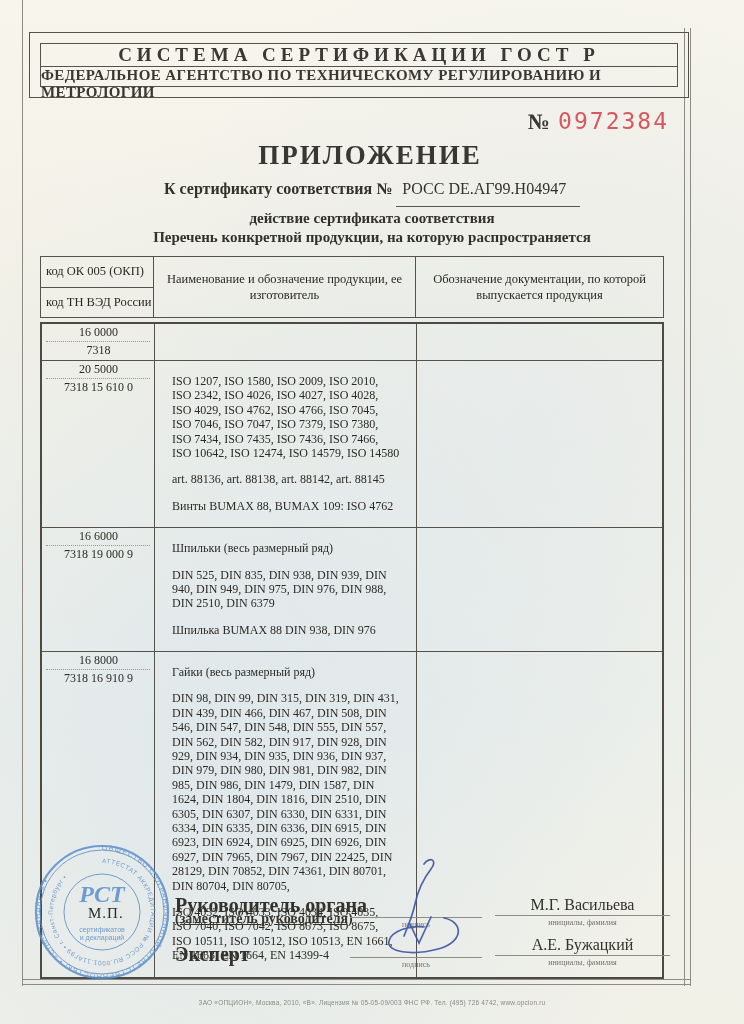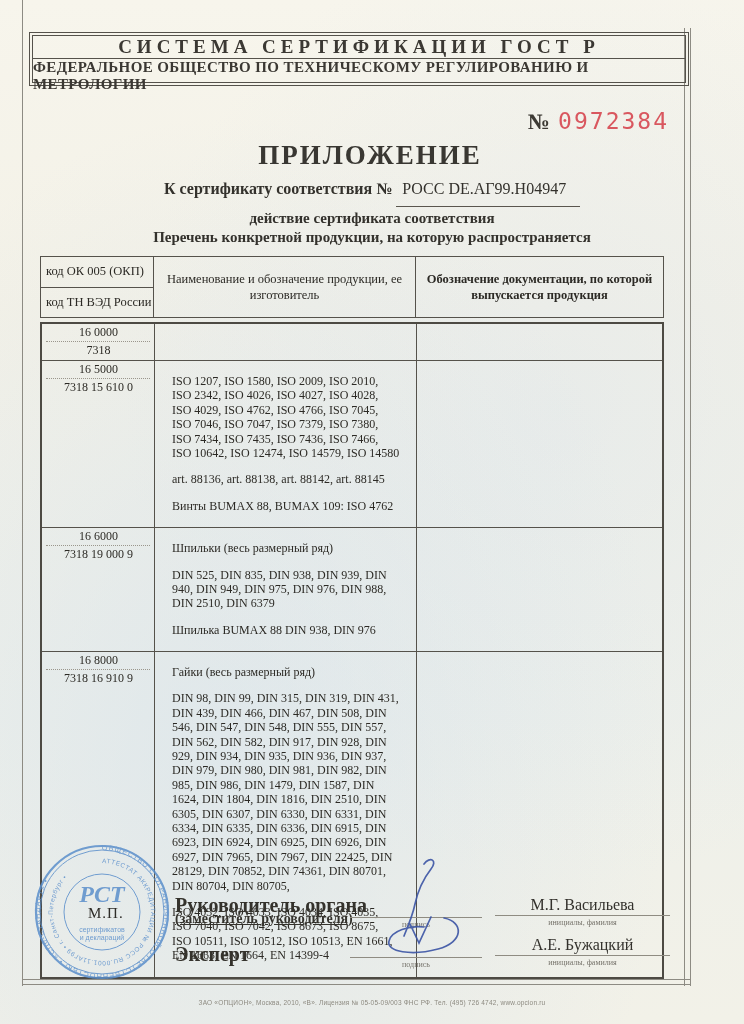--- a/index.html
+++ b/index.html
@@ -29,23 +29,23 @@
   .vline{position:absolute;width:1px;background:var(--frame);}
   .vline.left{left:22px;top:0;height:986px;}
   .vline.r1{left:684px;top:28px;height:958px;}
   .vline.r2{left:690px;top:28px;height:958px;}
   .hline{position:absolute;height:1px;background:var(--frame);}
   .hline.b1{left:22px;top:979px;width:668px;}
   .hline.b2{left:22px;top:984px;width:668px;}
 
   
   .head-box{
-    position:absolute;left:29px;top:32px;width:660px;height:54px;
+    position:absolute;left:29px;top:32px;width:660px;height:66px;
     border:1px solid var(--tline);
-    padding:2px;
+    padding:10px;
   }
   .head-box-inner{
     border:1px solid var(--tline);
     height:100%;display:flex;flex-direction:column;
   }
   .head-row1{
     flex:1;display:flex;align-items:center;justify-content:center;
     border-bottom:1px solid var(--tline);
     font-weight:bold;font-size:19px;letter-spacing:5px;color:#3b3833;
   }
@@ -86,21 +86,21 @@
   }
   .thead{
     border:1px solid var(--tline);
     display:flex;height:62px;margin-bottom:4px;
   }
   .tbody{border:2px solid #4d4a43;}
   .tr{display:flex;border-top:1px solid var(--tline);}
   .tr:first-child{border-top:none;}
   .c1{width:113px;border-right:1px solid var(--tline);text-align:center;}
   .c2{width:262px;border-right:1px solid var(--tline);padding:1px 4px 2px 5px;}
-  .c3{flex:1;font-weight:bold;}
+  .c3{flex:1;}
   .thead .c1{display:flex;flex-direction:column;padding:0;}
   .hc1a{flex:1;display:flex;align-items:center;padding-left:5px;border-bottom:1px solid var(--tline);font-size:12.5px;}
   .hc1b{flex:1;display:flex;align-items:center;padding-left:5px;font-size:12.5px;}
   .thead .c2,.thead .c3{
     display:flex;align-items:center;justify-content:center;text-align:center;
     font-size:12.5px;line-height:1.3;padding:2px 8px;
   }
   .codes{padding:1px 4px 0 5px;}
   .okp{display:block;}
   .tnved{display:block;}
@@ -135,21 +135,21 @@
 
   <div class="vline left"></div>
   <div class="vline r1"></div>
   <div class="vline r2"></div>
   <div class="hline b1"></div>
   <div class="hline b2"></div>
 
   <div class="head-box">
     <div class="head-box-inner">
       <div class="head-row1">СИСТЕМА СЕРТИФИКАЦИИ ГОСТ Р</div>
-      <div class="head-row2">ФЕДЕРАЛЬНОЕ ОБЩЕСТВО ПО ТЕХНИЧЕСКОМУ РЕГУЛИРОВАНИЮ И МЕТРОЛОГИИ</div>
+      <div class="head-row2">ФЕДЕРАЛЬНОЕ АГЕНТСТВО ПО ТЕХНИЧЕСКОМУ РЕГУЛИРОВАНИЮ И МЕТРОЛОГИИ</div>
     </div>
   </div>
 
   <div class="doc-number">
     <span class="nsign">№</span>
     <span class="digits">0972384</span>
   </div>
 
   <div class="title">ПРИЛОЖЕНИЕ</div>
   <div class="cert-line">
@@ -181,21 +181,21 @@
             <span class="tnved">7318</span>
           </div>
         </div>
         <div class="c2"></div>
         <div class="c3"></div>
       </div>
 
       <div class="tr">
         <div class="c1">
           <div class="codes">
-            <span class="okp">16 5000</span>
+            <span class="okp">20 5000</span>
             <div class="dotsep"></div>
             <span class="tnved">7318 15 610 0</span>
           </div>
         </div>
         <div class="c2">
           <p>ISO 1207, ISO 1580, ISO 2009, ISO 2010, ISO 2342, ISO 4026, ISO 4027, ISO 4028, ISO 4029, ISO 4762, ISO 4766, ISO 7045, ISO 7046, ISO 7047, ISO 7379, ISO 7380, ISO 7434, ISO 7435, ISO 7436, ISO 7466, ISO 10642, ISO 12474, ISO 14579, ISO 14580</p>
           <p>art. 88136, art. 88138, art. 88142, art. 88145</p>
           <p>Винты BUMAX 88, BUMAX 109: ISO 4762</p>
         </div>
         <div class="c3"></div>

